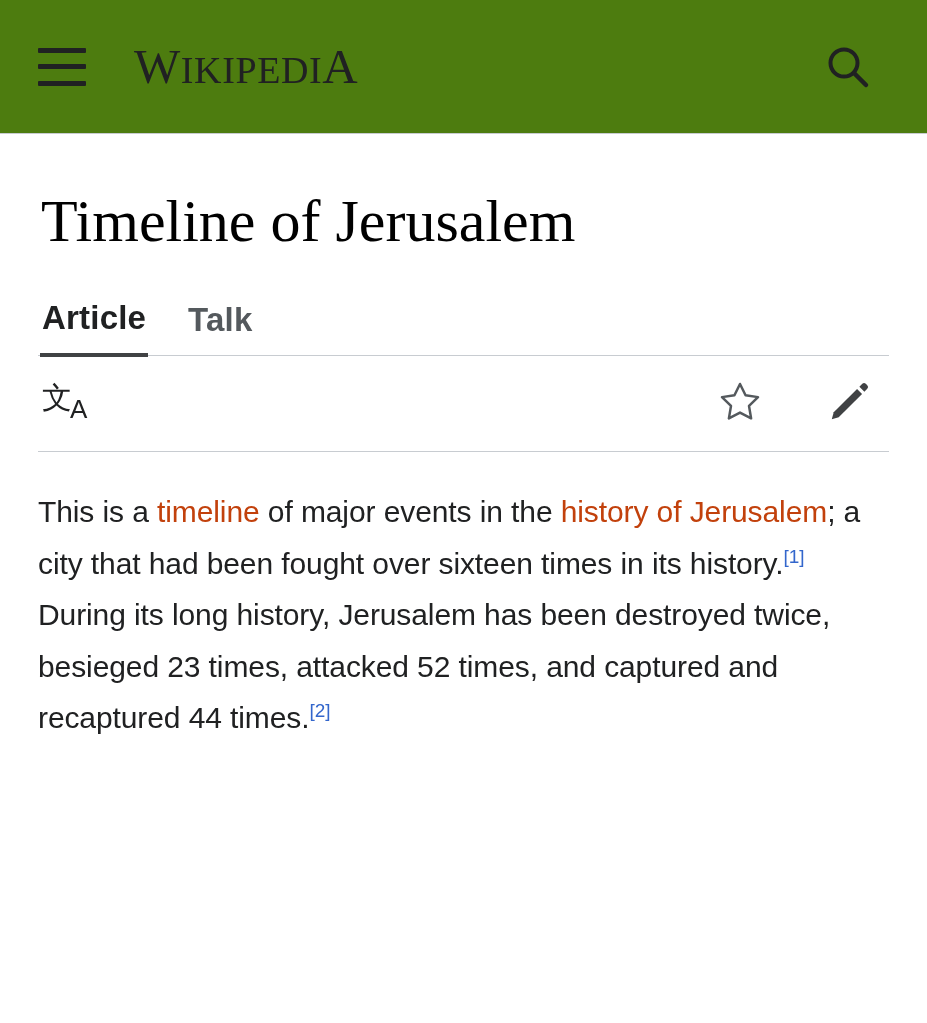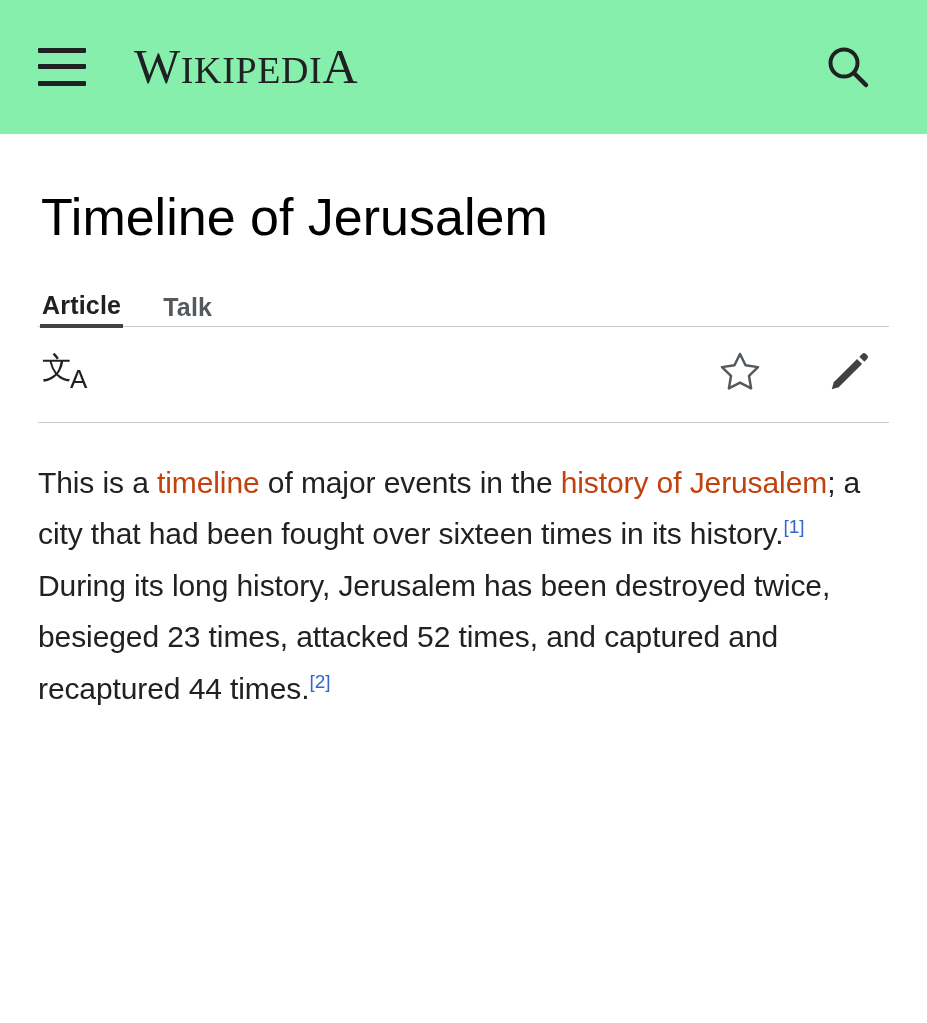--- a/index.html
+++ b/index.html
@@ -9,21 +9,21 @@
     width: 927px;
     height: 1023px;
     background: #ffffff;
     font-family: "Liberation Sans", sans-serif;
     overflow: hidden;
   }
 
   
   .header {
     height: 134px;
-    background: #86efac;
+    background: #4d7c0f;
     border-bottom: 1px solid #c8ccd1;
     display: flex;
     align-items: center;
     padding: 0 30px 0 38px;
     position: relative;
   }
   .hamburger {
     width: 48px;
     height: 38px;
     display: flex;
@@ -57,41 +57,41 @@
     width: 46px;
     height: 46px;
     cursor: pointer;
   }
 
   
   .content {
     padding: 0 38px;
   }
   .page-title {
-    font-family: Liberation Sans, sans-serif;
-    font-size: 52px;
+    font-family: Liberation Serif, serif;
+    font-size: 60px;
     font-weight: 400;
     color: #000000;
     margin: 56px 0 0 3px;
     line-height: 1.05;
   }
 
   .tabs {
     display: flex;
     align-items: flex-end;
     gap: 38px;
     margin-top: 46px;
     border-bottom: 1px solid #c8ccd1;
     padding-left: 2px;
   }
   .tab {
-    font-size: 25px;
+    font-size: 33px;
     font-weight: bold;
     color: #54595d;
-    padding: 0 2px 4px 2px;
+    padding: 0 2px 16px 2px;
     cursor: pointer;
     letter-spacing: 0.2px;
   }
   .tab.active {
     color: #202122;
     border-bottom: 4px solid #404244;
     margin-bottom: -2px;
   }
 
   .toolbar {

